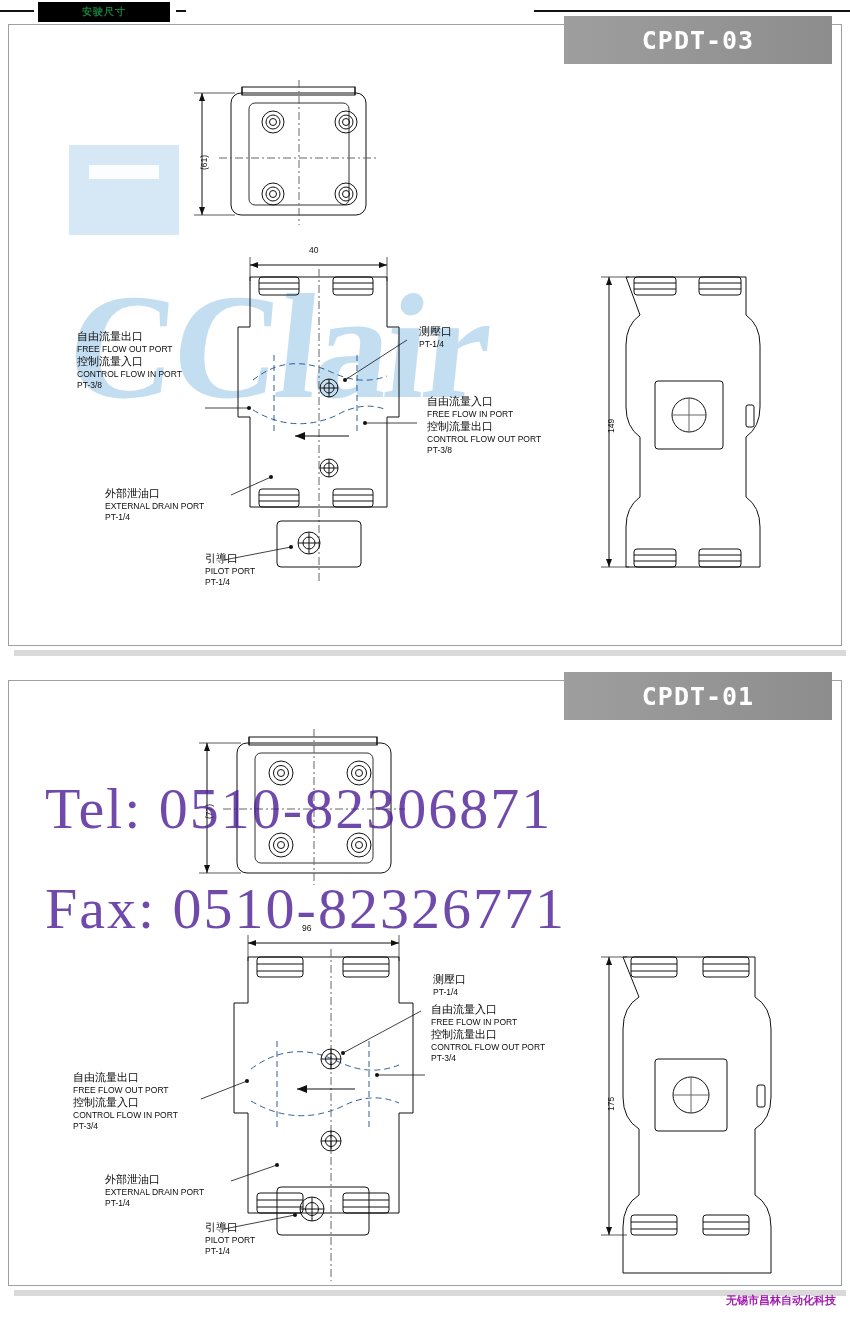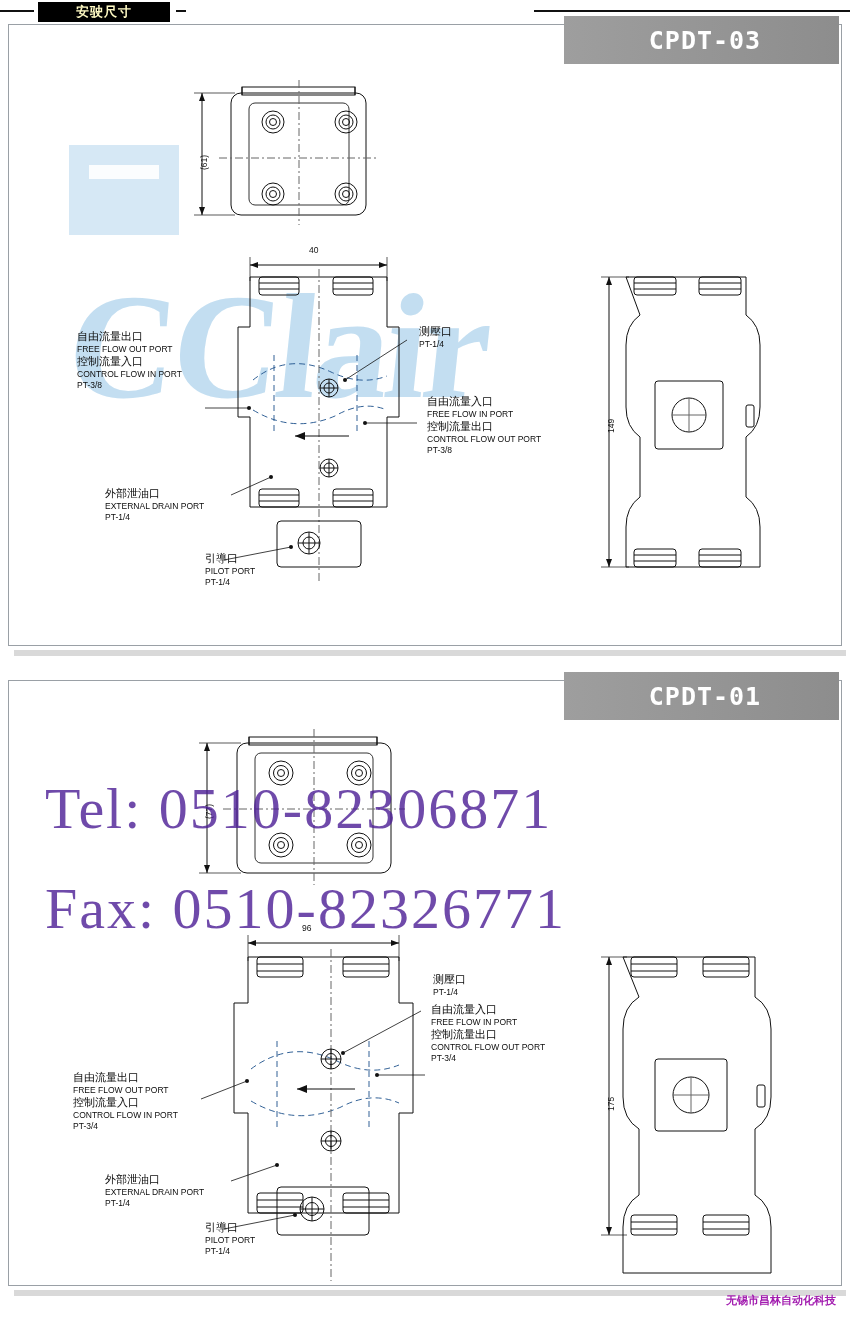--- a/index.html
+++ b/index.html
@@ -9,21 +9,21 @@
     font-family:"Liberation Sans", sans-serif;
     position:relative;
     overflow:hidden;
     color:#000;
   }
 
   
   .header{position:absolute;left:0;top:0;width:850px;height:24px;}
   .cn-badge{
     position:absolute;left:38px;top:2px;width:132px;height:20px;
-    background:#000;color:#fef9c3;font-size:13px;font-weight:bold;
+    background:#000;color:#15803d;font-size:10px;font-weight:bold;
     display:flex;align-items:center;justify-content:center;
     letter-spacing:1px;
     font-family:"DejaVu Sans", sans-serif;
   }
   .en-title{
     position:absolute;left:190px;top:2px;
     font-size:17px;font-weight:bold;letter-spacing:1.6px;color:#111;
   }
 
   
@@ -38,21 +38,20 @@
   #shadow1{left:14px;top:650px;width:832px;height:6px;}
   #shadow2{left:14px;top:1290px;width:832px;height:6px;}
 
   .model-tab{
     position:absolute;height:48px;width:268px;
     background:linear-gradient(to right,#9e9e9e,#8d8d8d);
     color:#fff;font-weight:bold;font-size:25px;
     display:flex;align-items:center;justify-content:center;
     letter-spacing:1px;
     font-family:"DejaVu Sans Mono", monospace;
-    padding-left:7px;
   }
   #tab1{left:564px;top:16px;}
   #tab2{left:564px;top:672px;}
   .wm-cc{
     position:absolute;left:60px;top:235px;
     font-size:150px;font-weight:bold;color:#b9d9ef;opacity:.85;
     font-family:"Liberation Serif", serif;letter-spacing:-4px;
     transform:skewX(-6deg);
   }
   .wm-block{

